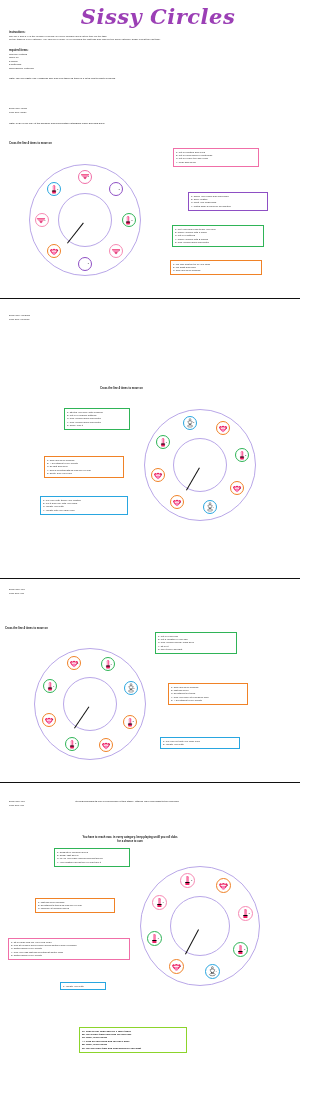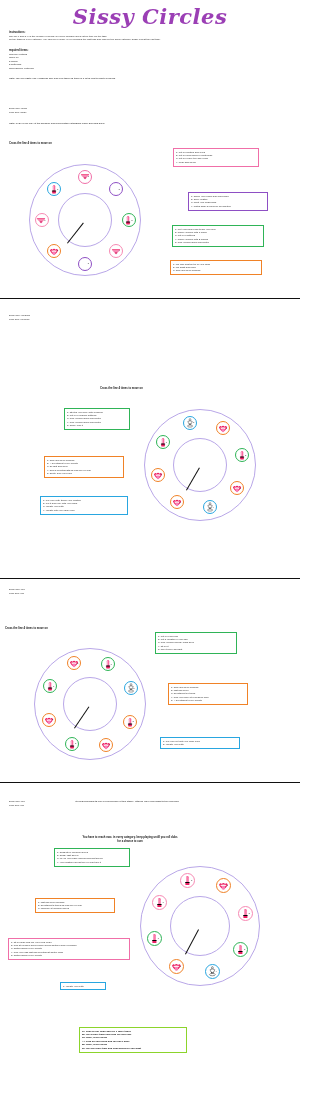--- a/index.html
+++ b/index.html
@@ -12,21 +12,21 @@
     height: 1111px;
     position: relative;
     font-family: "Liberation Sans", sans-serif;
     overflow: hidden;
   }
   .tiny-i    { font-size: 2.5px; line-height: 3.4px; color: #2b2b2b; font-style: italic; }
 
   
   #page-title {
     position: absolute;
-    top: 4px; left: 0; width: 300px;
+    top: 4px; left: 8px; width: 300px;
     text-align: center;
     font-family: "DejaVu Serif", serif;
     font-style: italic;
     font-weight: bold;
     font-size: 21px;
     letter-spacing: 0.5px;
     color: #9b3fb5;
   }
 
   #instructions-block { position: absolute; top: 31px; left: 9px; width: 282px; }

